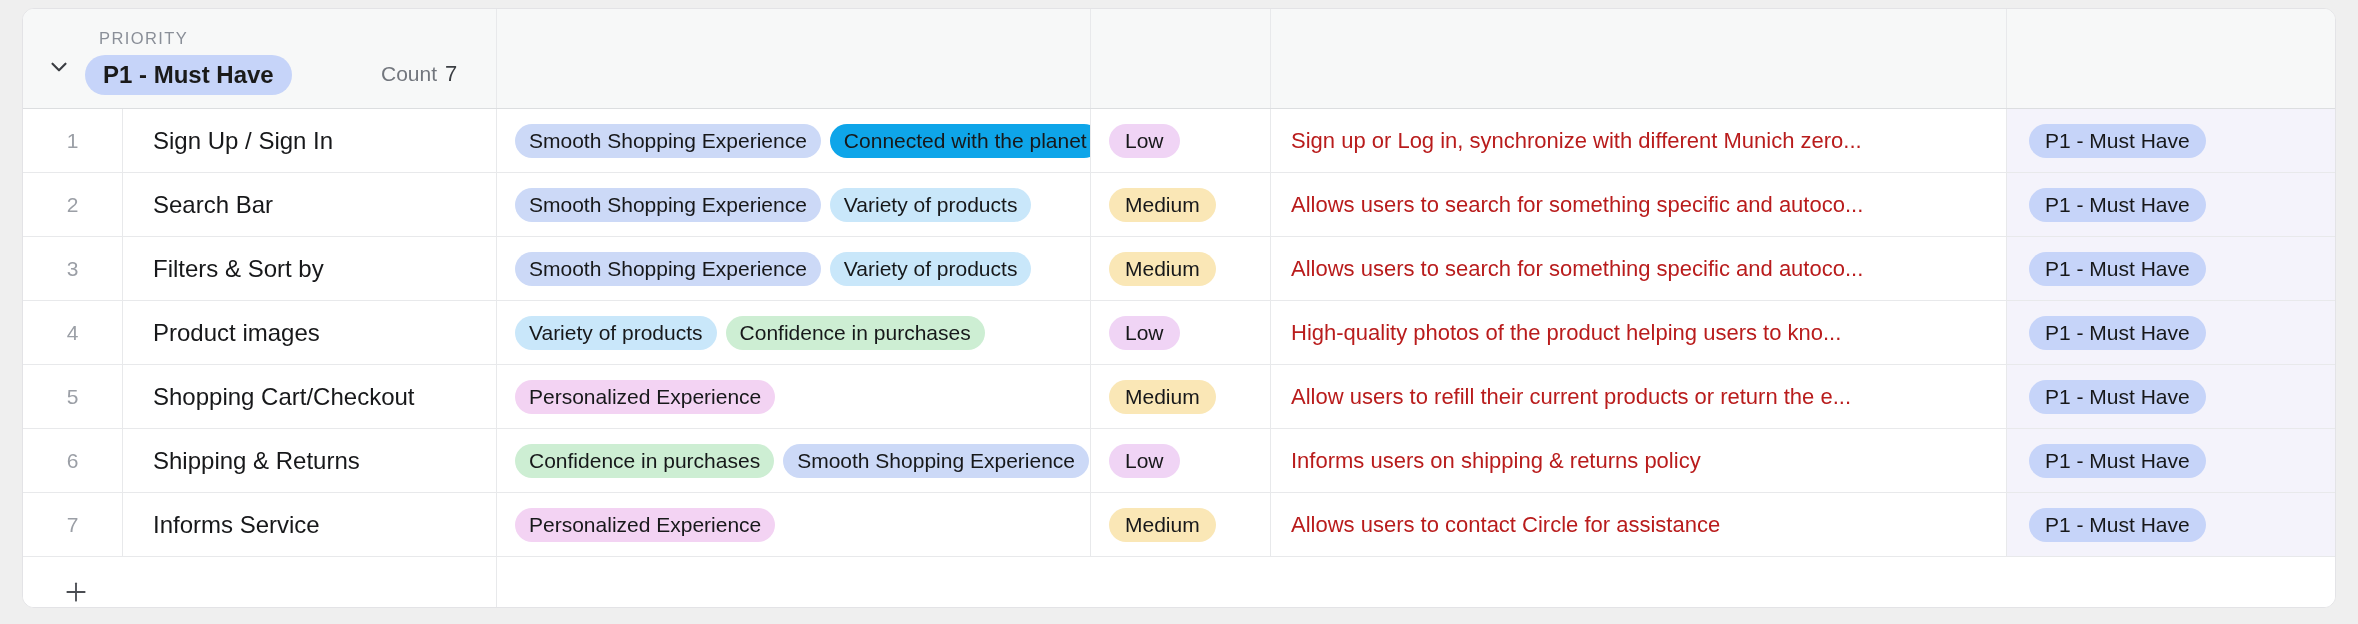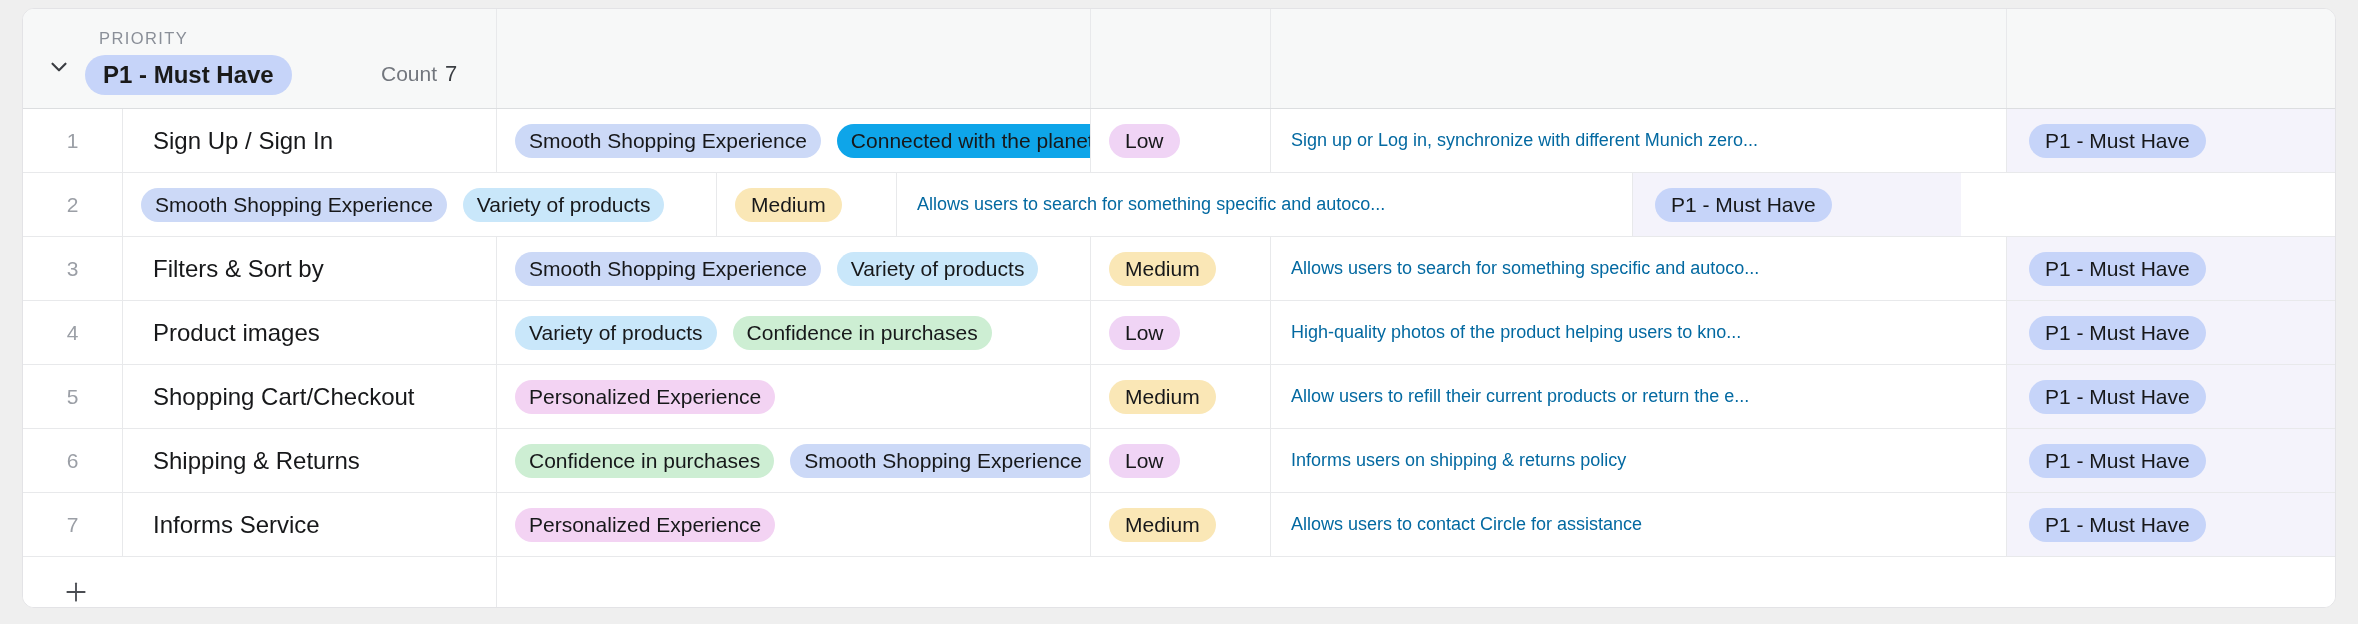--- a/index.html
+++ b/index.html
@@ -105,28 +105,28 @@
     border-right: 1px solid #e8e9eb;
     display: flex;
     align-items: center;
     overflow: hidden;
     position: relative;
   }
   .cell.last { border-right: none; }
 
   .c-index   { width: 100px; justify-content: center; }
   .c-name    { width: 374px; padding-left: 30px; }
-  .c-tags    { width: 594px; padding-left: 18px; gap: 16px; text-align: center; }
+  .c-tags    { width: 594px; padding-left: 18px; gap: 9px; text-align: center; }
   .c-effort  { width: 180px; padding-left: 18px; }
   .c-desc    { width: 736px; padding-left: 20px; }
   .c-prio    { width: 328px; padding-left: 22px; background: #f4f3fb; }
 
   .idx  { font-size: 21px; color: #9b9fa6; }
   .name { font-size: 24px; color: #17181a; white-space: nowrap; }
-  .desc { font-size: 18px; color: #0369a1; white-space: nowrap;
+  .desc { font-size: 22px; color: #b91c1c; white-space: nowrap;
           overflow: hidden; text-overflow: ellipsis; width: 695px; display:block;}
 
   .tag {
     height: 34px;
     padding: 0 14px;
     border-radius: 17px;
     display: inline-flex;
     align-items: center;
     font-size: 21px;
     color: #17181a;
@@ -218,20 +218,23 @@
         <div class="cell c-desc">
           <span class="desc">Sign up or Log in, synchronize with different Munich zero...</span>
         </div>
         <div class="cell c-prio last" style="background: rgb(244, 243, 251);">
           <span class="prio-chip" style="background: rgb(198, 212, 249);">P1 - Must Have</span>
         </div>
       </div>
       <div class="row">
         <div class="cell c-index">
           <span class="idx">2</span>
+        </div>
+        <div class="cell c-name">
+          <span class="name">Search Bar</span>
         </div>
         <div class="cell c-tags">
           <span class="tag" style="background: rgb(204, 217, 247);">Smooth Shopping Experience</span>
           <span class="tag clip" style="background: rgb(201, 231, 250);">Variety of products</span>
         </div>
         <div class="cell c-effort">
           <span class="pill" style="background: rgb(250, 231, 182);">Medium</span>
         </div>
         <div class="cell c-desc">
           <span class="desc">Allows users to search for something specific and autoco...</span>

